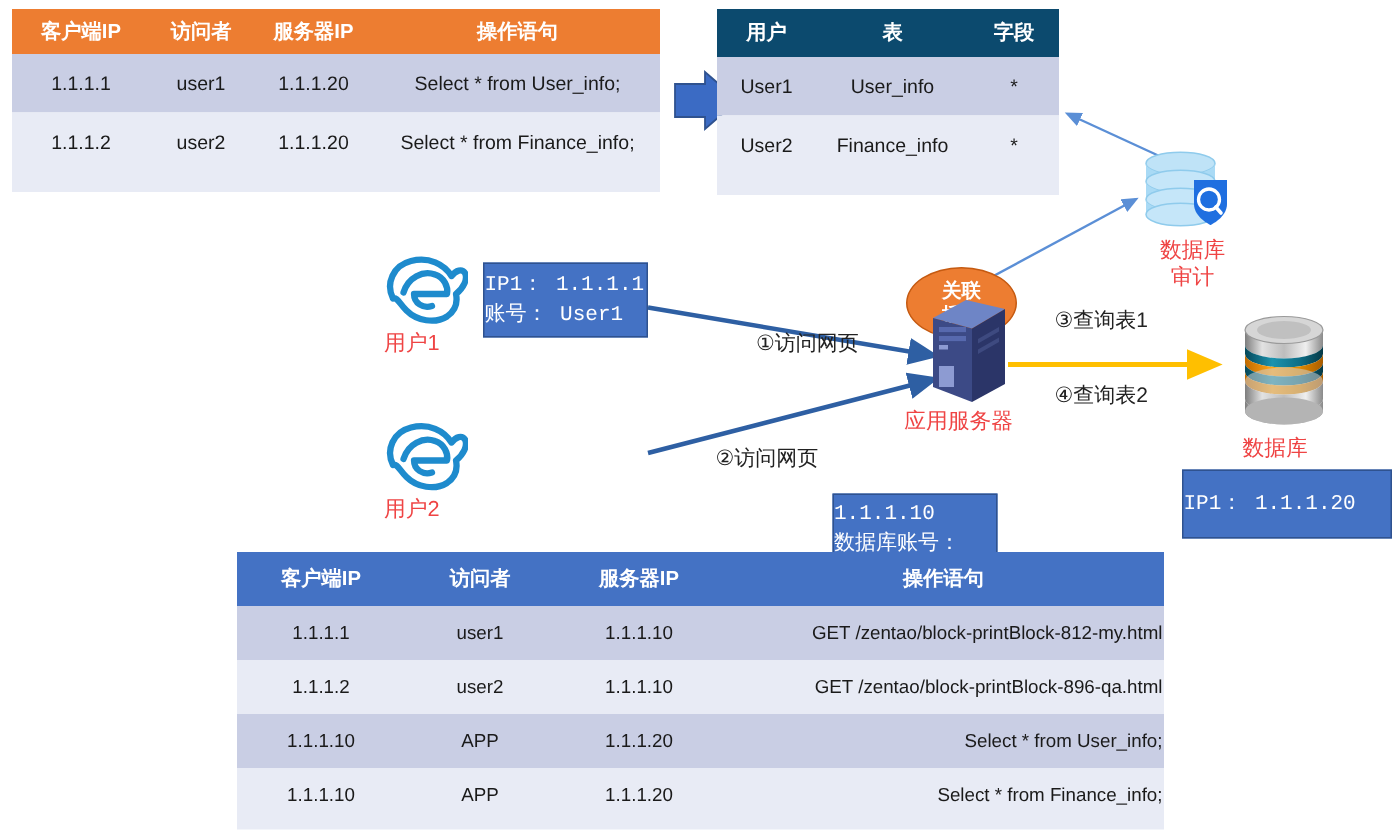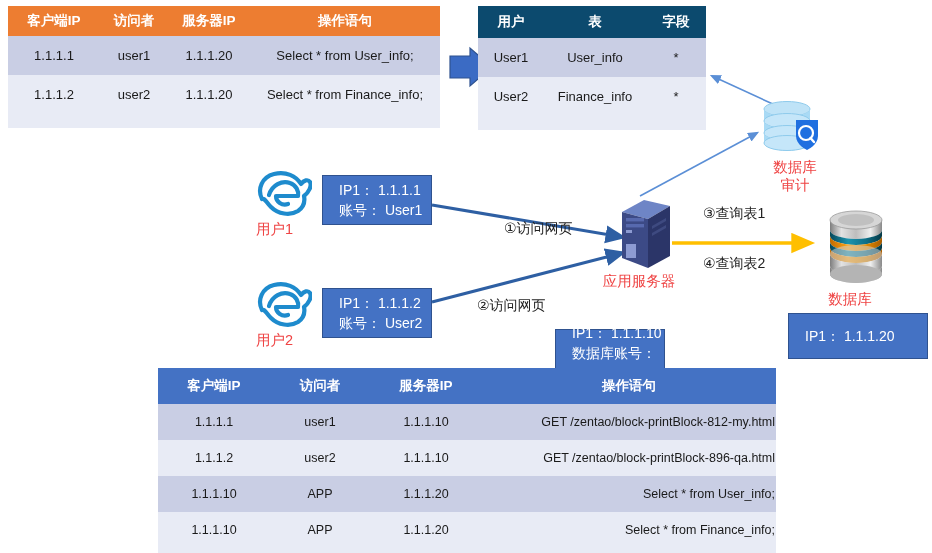--- a/index.html
+++ b/index.html
@@ -49,21 +49,21 @@
   #tbl-correlated td.stmt{text-align:right;padding-left:16px;}
   #tbl-correlated tr.r-odd td{background:#C9CEE4;}
   #tbl-correlated tr.r-even td{background:#E8EBF5;}
   #tbl-correlated tr.r-pad td{background:#E8EBF5;height:12px;}
 
   
   .infobox{
     background:#4472C4;border:1px solid #2F528F;
     color:#ffffff;font-size:14px;line-height:20px;
     display:flex;flex-direction:column;justify-content:center;
-    padding-left:16px;box-sizing:border-box;
+    padding-left:0;box-sizing:border-box;font-family:Liberation Mono, monospace;
   }
 
   
   .step-label{font-size:14px;color:#222;white-space:nowrap;}
   .node-label{font-size:14.5px;color:#ef4444;text-align:center;white-space:nowrap;line-height:18px;}
 
   
   #oval-plugin{
     width:72px;height:46px;border-radius:50%;
     background:#ED7D31;border:1.5px solid #C55A11;
@@ -216,26 +216,30 @@
   <div class="abs step-label" style="left:504px;top:182px;margin-top:38px;">①访问网页</div>
 
   <div class="abs" style="left:252px;top:276px;width:66px;">
     <svg class="nosel" width="56" height="54" viewBox="0 0 56 54" style="margin-left:4px;">
       <path d="M6,34 C1,24 6,12 18,9 C30,6 40,11 45,19 C48,15 52,14 54,17 C56,21 53,27 48,31
                C49,36 48,42 42,46 C34,51 22,49 15,42 C10,37 9,33 6,34 Z" fill="none" stroke="#1E8BCD" stroke-width="4.2" stroke-linejoin="round"></path>
       <path d="M13,30 C16,20 26,15 34,18 C40,20 43,26 42,31 L20,31 C20,37 26,41 32,39" fill="none" stroke="#1E8BCD" stroke-width="4.2" stroke-linecap="round" stroke-linejoin="round"></path>
     </svg>
     <div class="node-label" style="margin-top:1px;text-align:left;padding-left:4px;">用户2</div>
   </div>
-  <div class="abs infobox" style="left:322px;top:288px;width:110px;height:50px;">
-    <div>IP1： 1.1.1.2</div>
-    <div>账号： User2</div>
-  </div>
   <div class="abs step-label" style="left:477px;top:297px;">②访问网页</div>
 
+  <div class="abs" style="left:604px;top:178px;">
+    <div id="oval-plugin">
+      <div>
+        <div>关联</div>
+        <div>插件</div>
+      </div>
+    </div>
+  </div>
 
   <div class="abs" style="left:596px;top:196px;width:86px;">
     <svg class="nosel" width="86" height="78" viewBox="0 0 86 78" style="margin-left:8px;">
 
       <path d="M18,16 L40,4 L66,10 L44,23 Z" fill="#6E85C6"></path>
 
       <path d="M18,16 L44,23 L44,72 L18,62 Z" fill="#3C4A86"></path>
 
       <path d="M44,23 L66,10 L66,60 L44,72 Z" fill="#2B3568"></path>
 

